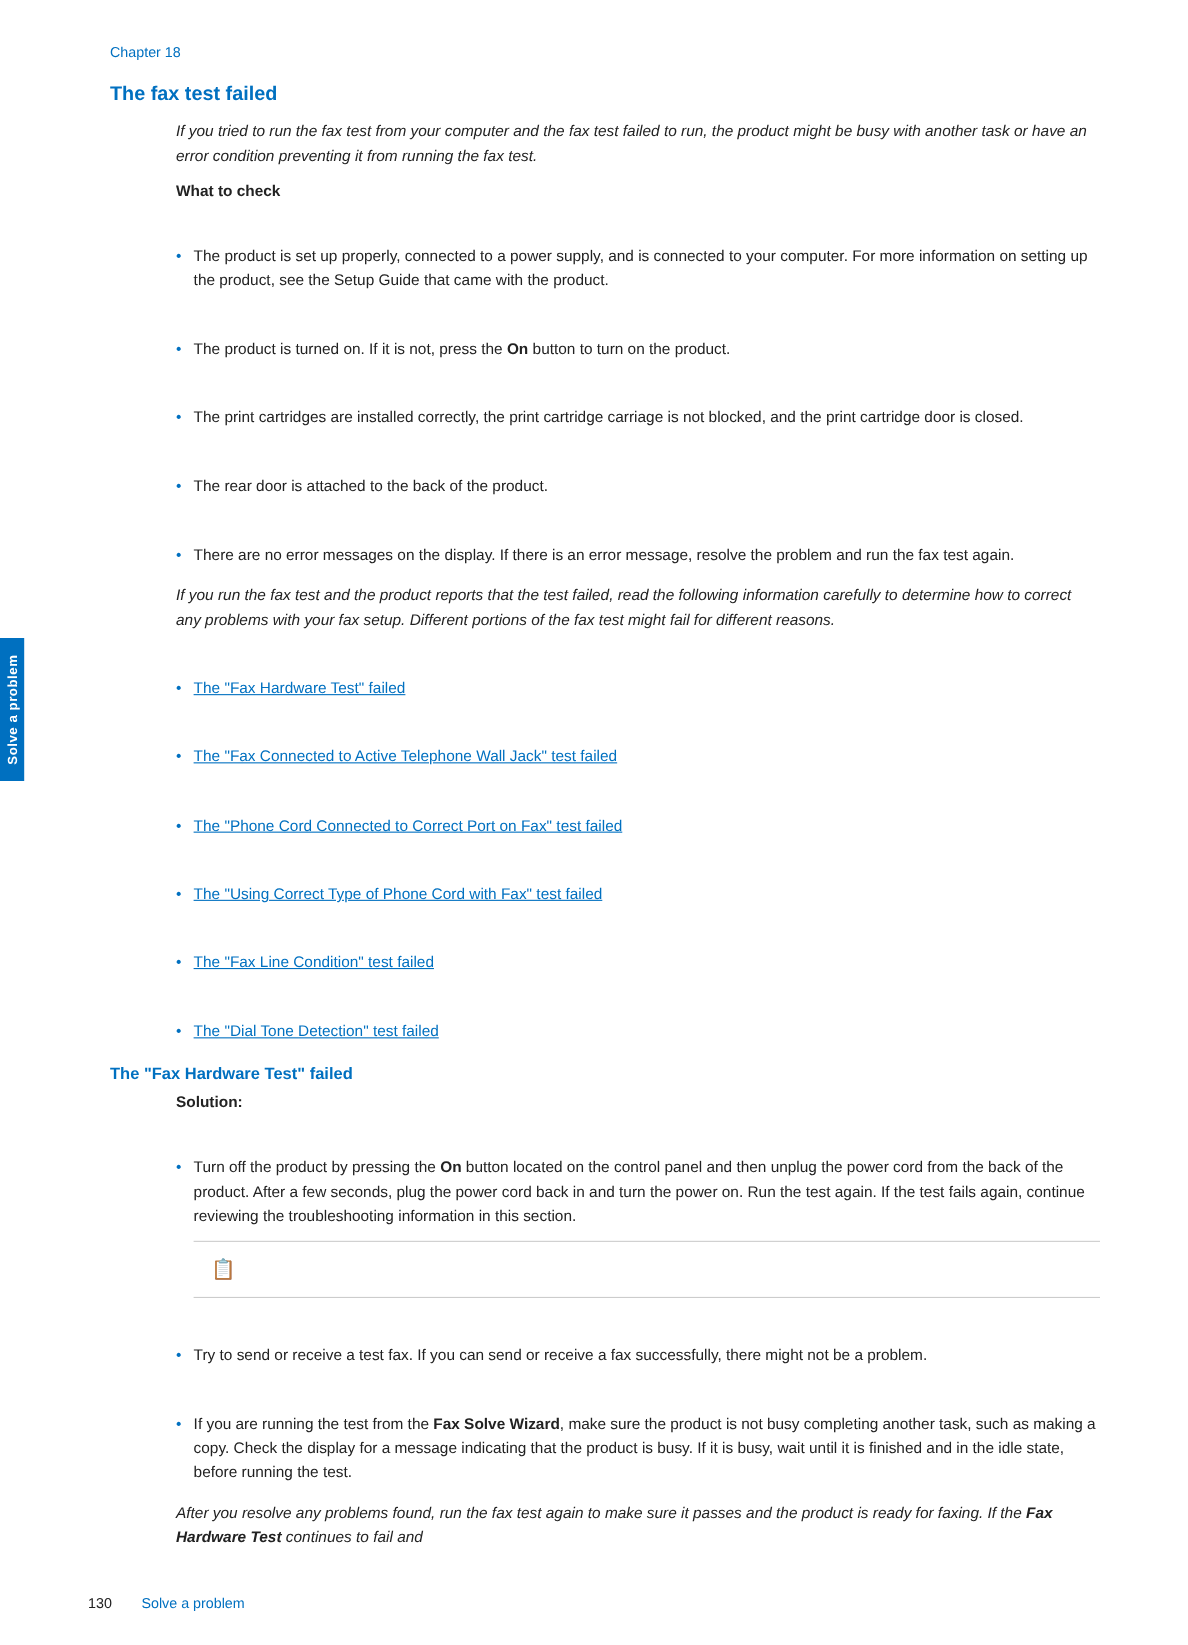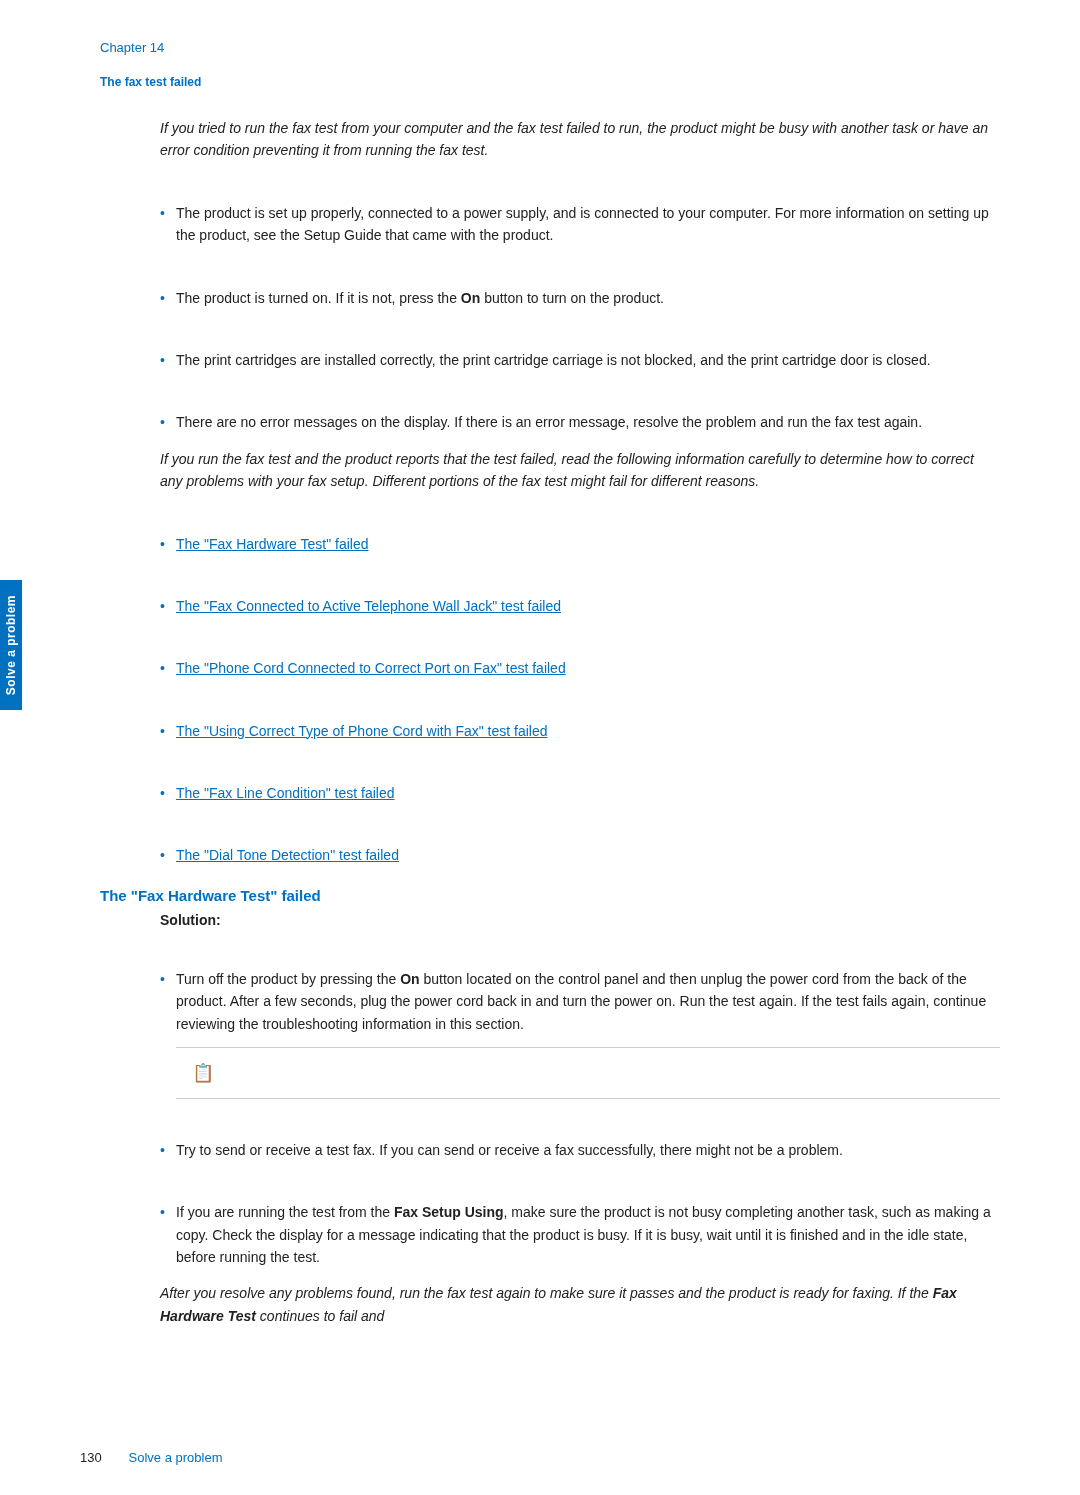--- a/index.html
+++ b/index.html
@@ -16,23 +16,23 @@
       padding: 40px 80px 60px 80px;
       margin-left: 20px;
     }
     .chapter-label {
       color: #0070c0;
       font-size: 13px;
       margin-bottom: 20px;
     }
     .section-title {
       color: #0070c0;
-      font-size: 12px;
-      font-weight: bold;
-      margin-bottom: 28px;
+      font-size: 18px;
+      font-weight: bold;
+      margin-bottom: 12px;
     }
     .subsection-title {
       color: #0070c0;
       font-size: 15px;
       font-weight: bold;
       margin-bottom: 8px;
       margin-top: 20px;
     }
     .body-text {
       line-height: 1.6;
@@ -148,31 +148,33 @@
   </style>
 </head>
 <body>
 
 <div class="sidebar">
   <span class="sidebar-text">Solve a problem</span>
 </div>
 
 <div class="page-container">
 
-  <div class="chapter-label">Chapter 14</div>
+  <div class="chapter-label">Chapter 18</div>
 
   <div class="section-title">The fax test failed</div>
 
   <div class="indent-block body-text">If you tried to run the fax test from your computer and the fax test failed to run, the product might be busy with another task or have an error condition preventing it from running the fax test.</div>
 
+  <div class="what-to-check">What to check</div>
 
   <ul class="bullet-list">
     <li>The product is set up properly, connected to a power supply, and is connected to your computer. For more information on setting up the product, see the Setup Guide that came with the product.</li>
     <li>The product is turned on. If it is not, press the <span class="bold-inline">On</span> button to turn on the product.</li>
     <li>The print cartridges are installed correctly, the print cartridge carriage is not blocked, and the print cartridge door is closed.</li>
+    <li>The rear door is attached to the back of the product.</li>
     <li>There are no error messages on the display. If there is an error message, resolve the problem and run the fax test again.</li>
   </ul>
 
   <div class="indent-block body-text">If you run the fax test and the product reports that the test failed, read the following information carefully to determine how to correct any problems with your fax setup. Different portions of the fax test might fail for different reasons.</div>
 
   <ul class="bullet-list">
     <li><a href="#">The "Fax Hardware Test" failed</a></li>
     <li><a href="#">The "Fax Connected to Active Telephone Wall Jack" test failed</a></li>
     <li><a href="#">The "Phone Cord Connected to Correct Port on Fax" test failed</a></li>
     <li><a href="#">The "Using Correct Type of Phone Cord with Fax" test failed</a></li>
@@ -186,21 +188,21 @@
 
   <ul class="bullet-list">
     <li>
       Turn off the product by pressing the <span class="bold-inline">On</span> button located on the control panel and then unplug the power cord from the back of the product. After a few seconds, plug the power cord back in and turn the power on. Run the test again. If the test fails again, continue reviewing the troubleshooting information in this section.
       
       <div class="note-box">
         <span class="note-icon">📋</span>
       </div>
     </li>
     <li>Try to send or receive a test fax. If you can send or receive a fax successfully, there might not be a problem.</li>
-    <li>If you are running the test from the <span class="bold-inline">Fax Setup Using</span>, make sure the product is not busy completing another task, such as making a copy. Check the display for a message indicating that the product is busy. If it is busy, wait until it is finished and in the idle state, before running the test.</li>
+    <li>If you are running the test from the <span class="bold-inline">Fax Solve Wizard</span>, make sure the product is not busy completing another task, such as making a copy. Check the display for a message indicating that the product is busy. If it is busy, wait until it is finished and in the idle state, before running the test.</li>
   </ul>
 
   <div class="indent-block body-text">After you resolve any problems found, run the fax test again to make sure it passes and the product is ready for faxing. If the <span class="bold-inline">Fax Hardware Test</span> continues to fail and</div>
 </div>
 
 <div class="footer">
   <span class="footer-page">130</span>
   <span>&nbsp;&nbsp;&nbsp;</span>
   <span class="footer-section">Solve a problem</span>
 </div>

